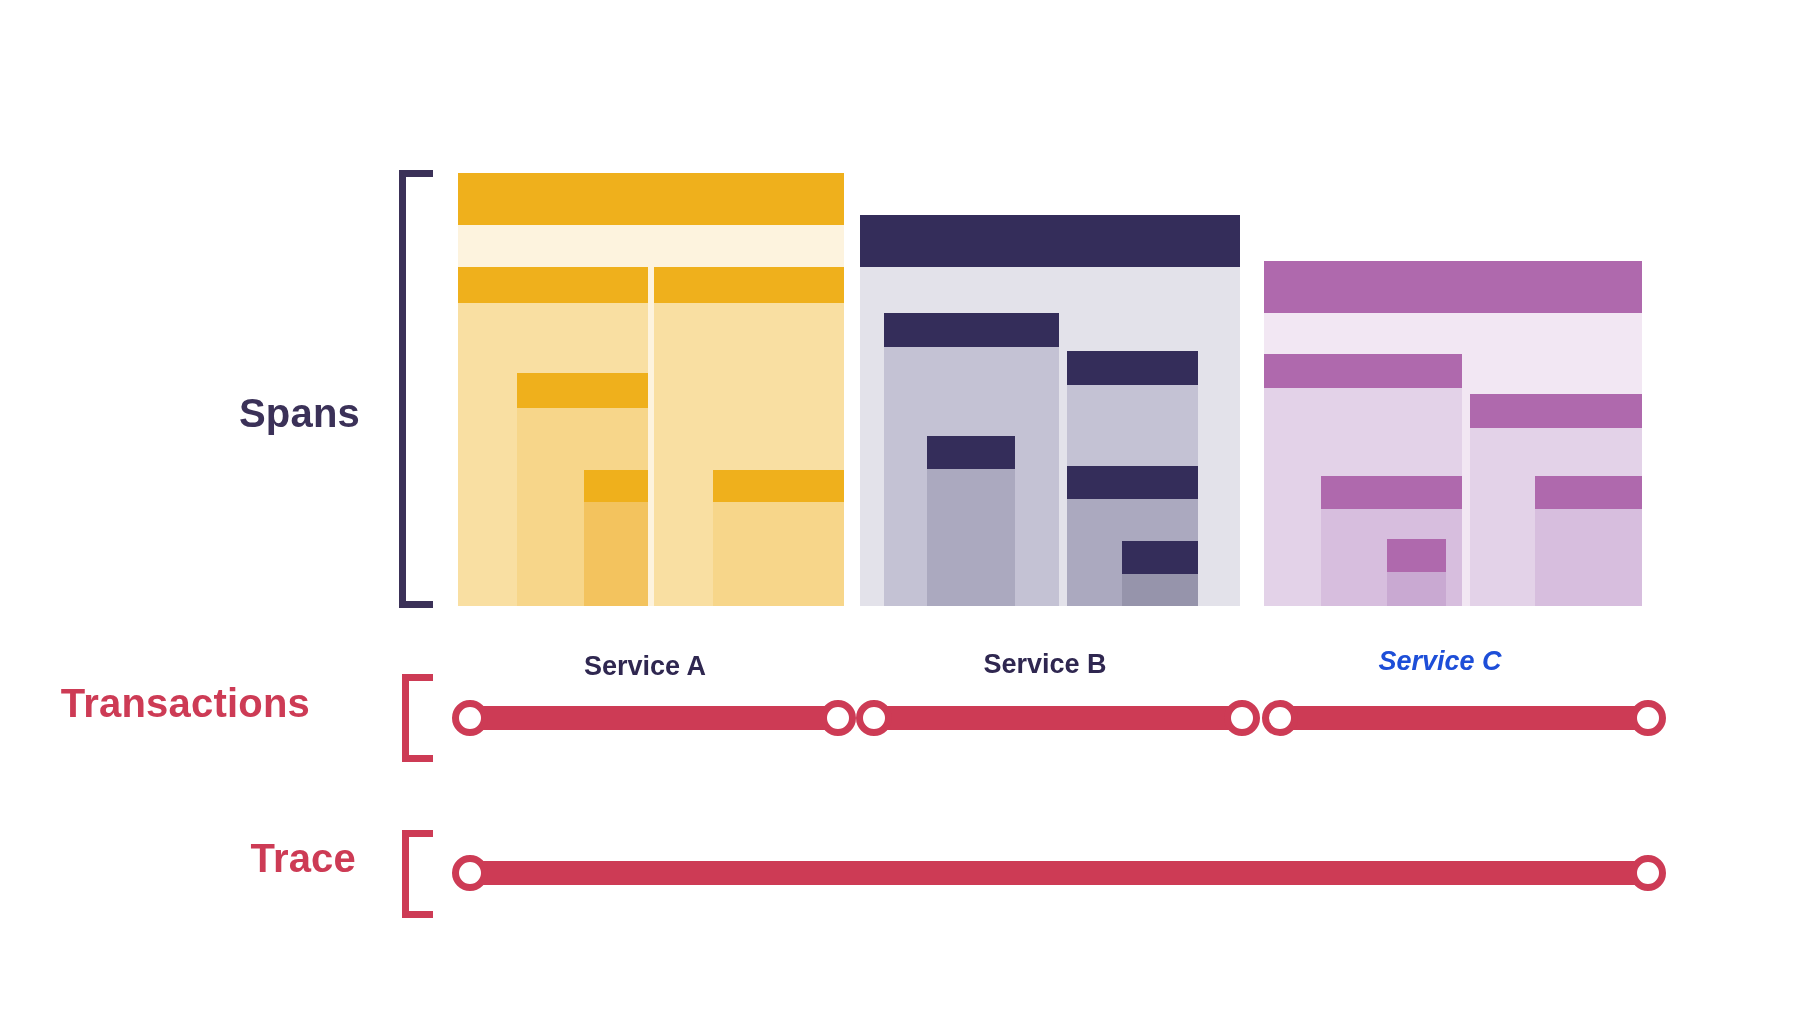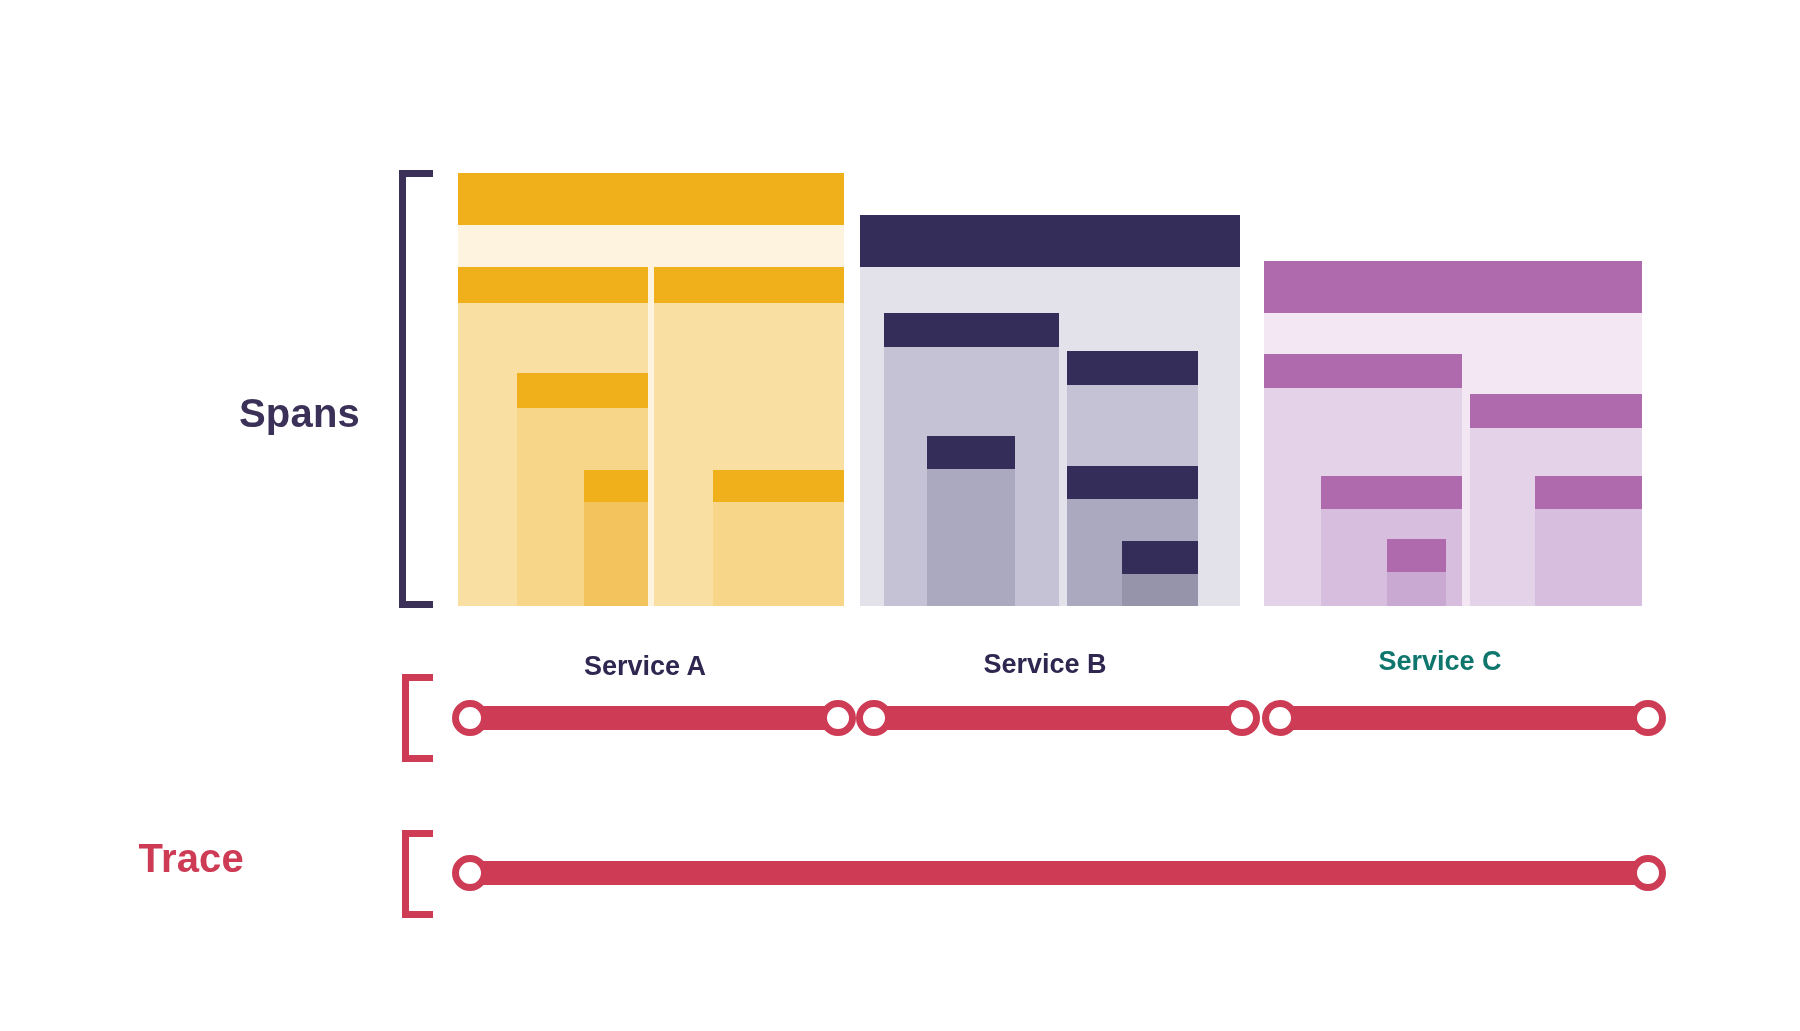--- a/index.html
+++ b/index.html
@@ -24,21 +24,21 @@
     right:1440px; top:355px;
     font-size:40px;
     color:#3b3158;
   }
   #lbl-transactions{
     right:1490px; top:645px;
     font-size:40px;
     color:#cd3b55;
   }
   #lbl-trace{
-    right:1556px; top:800px;
+    right:1444px; top:800px;
     font-size:40px;
     color:#cd3b55;
   }
 
   
   .bracket{position:absolute;box-sizing:border-box;}
   #bracket-spans{
     left:399px; top:134px;
     width:34px; height:438px;
     border-left:7px solid #3b3158;
@@ -95,20 +95,21 @@
     box-sizing:border-box;
   }
 </style>
 </head>
 <body>
 
 <div class="stage">
 
   <div class="row-label" id="lbl-spans">Spans</div>
 
+  <div class="row-label" id="lbl-transactions">Transactions</div>
 
   <div class="row-label" id="lbl-trace">Trace</div>
 
   <div class="bracket" id="bracket-spans"></div>
   <div class="bracket" id="bracket-transactions"></div>
   <div class="bracket" id="bracket-trace"></div>
 
   <div id="spans-area">
       <div class="service-group" style="left: 458px; width: 386px;">
         <div class="span-bar" style="left: 0px; top: 137px; width: 386px; height: 52px; background: rgb(239, 176, 28);"></div>
@@ -150,21 +151,21 @@
         <div class="span-bar" style="left: 271px; top: 440px; width: 107px; height: 33px; background: rgb(175, 105, 173);"></div>
         <div class="span-bar" style="left: 271px; top: 473px; width: 107px; height: 97px; background: rgb(215, 190, 222);"></div>
         <div class="span-bar" style="left: 123px; top: 503px; width: 59px; height: 33px; background: rgb(175, 105, 173);"></div>
         <div class="span-bar" style="left: 123px; top: 536px; width: 59px; height: 34px; background: rgb(201, 169, 210);"></div>
       </div>
     </div>
 
   <div id="service-captions">
       <div class="service-caption" style="left: 525px; top: 615px; width: 240px; color: rgb(47, 39, 80);">Service A</div>
       <div class="service-caption" style="left: 925px; top: 613px; width: 240px; color: rgb(47, 39, 80);">Service B</div>
-      <div class="service-caption" style="left: 1320px; top: 610px; width: 240px; color: #0f766e;">Service C</div>
+      <div class="service-caption" style="left: 1320px; top: 610px; width: 240px; color: #1d4ed8; font-style: italic;">Service C</div>
     </div>
 
   <div class="timeline" id="transactions-timeline" style="left:0;top:0;width:1800px;height:1031px;">
       <div class="tl-bar" style="left: 458px; top: 670px; width: 380px; background: rgb(205, 59, 85);"></div>
       <div class="tl-node" style="left: 452px; top: 664px; border-color: rgb(205, 59, 85);"></div>
       <div class="tl-node" style="left: 820px; top: 664px; border-color: rgb(205, 59, 85);"></div>
       <div class="tl-bar" style="left: 862px; top: 670px; width: 380px; background: rgb(205, 59, 85);"></div>
       <div class="tl-node" style="left: 856px; top: 664px; border-color: rgb(205, 59, 85);"></div>
       <div class="tl-node" style="left: 1224px; top: 664px; border-color: rgb(205, 59, 85);"></div>
       <div class="tl-bar" style="left: 1268px; top: 670px; width: 380px; background: rgb(205, 59, 85);"></div>

